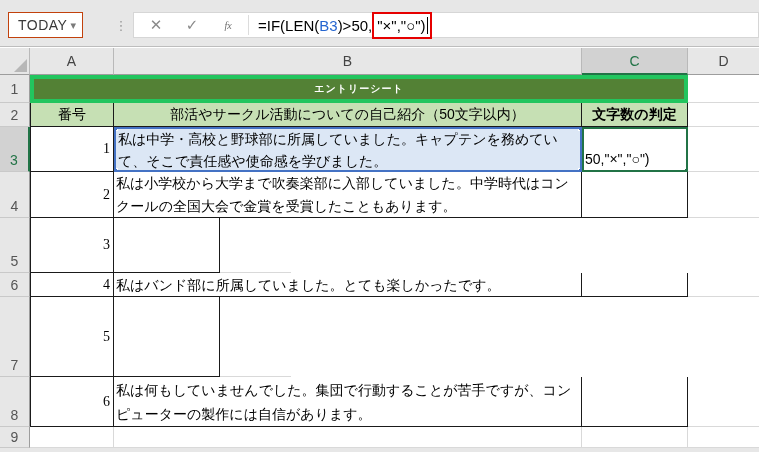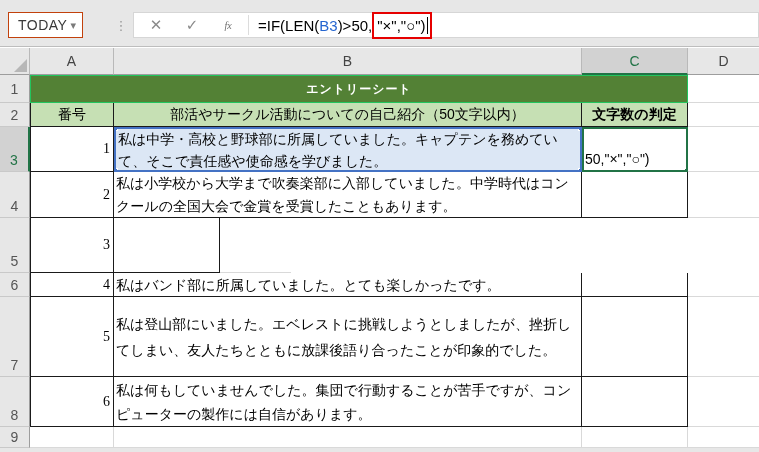--- a/index.html
+++ b/index.html
@@ -55,22 +55,22 @@
   .wA { width:84px; flex:0 0 84px; }
   .wB { width:468px; flex:0 0 468px; }
   .wC { width:106px; flex:0 0 106px; }
   .wD { width:71px; flex:0 0 71px; }
   .tb { border-right:1px solid #1a1a1a; border-bottom:1px solid #1a1a1a; }
   .tbl { border-left:1px solid #1a1a1a;font-family:Liberation Serif, serif; }
   .gl { border-bottom:1px solid #d9d9d9; }
   .glr { border-right:1px solid #d9d9d9; }
 
   .banner { width:658px; flex:0 0 658px; background:#538135; color:#fff; font-weight:bold;
-            display:flex; align-items:center; justify-content:center; font-size:12px;
-            border:1px solid #22c55e; letter-spacing:1px; }
+            display:flex; align-items:center; justify-content:center; font-size:10px;
+            border:4px solid #22c55e; letter-spacing:1px; }
   .hgreen { background:#c6e0b4; display:flex; align-items:center; justify-content:center; }
   .bold { font-weight:bold; }
 
   .numcell { display:flex; align-items:center; justify-content:flex-end; padding-right:3px; }
   .txtcell { display:flex; align-items:center; padding:0 2px; line-height:22px; overflow:hidden; }
   .lh23 { line-height:23px; } .lh27 { line-height:27px; } .lh26 { line-height:26px; } .lh24 { line-height:24px; }
 
   
   .b3 { background:#dce7f5; border:2px solid #4472c4; position:relative; z-index:5; }
   
@@ -168,21 +168,20 @@
       <div class="rh single">6</div>
       <div class="cell wA tb tbl numcell">4</div>
       <div class="cell wB tb txtcell">私はバンド部に所属していました。とても楽しかったです。</div>
       <div class="cell wC tb"></div>
       <div class="cell wD gl"></div>
     </div>
 
     <div class="srow" style="height:80px;">
       <div class="rh">7</div>
       <div class="cell wA tb tbl numcell">5</div>
-      <div class="cell wB tb txtcell lh26">私は登山部にいました。エベレストに挑戦しようとしましたが、挫折してしまい、友人たちとともに放課後語り合ったことが印象的でした。</div>
       <div class="cell wC tb"></div>
       <div class="cell wD gl"></div>
     </div>
 
     <div class="srow" style="height:50px;">
       <div class="rh">8</div>
       <div class="cell wA tb tbl numcell">6</div>
       <div class="cell wB tb txtcell lh24">私は何もしていませんでした。集団で行動することが苦手ですが、コンピューターの製作には自信があります。</div>
       <div class="cell wC tb"></div>
       <div class="cell wD gl"></div>

